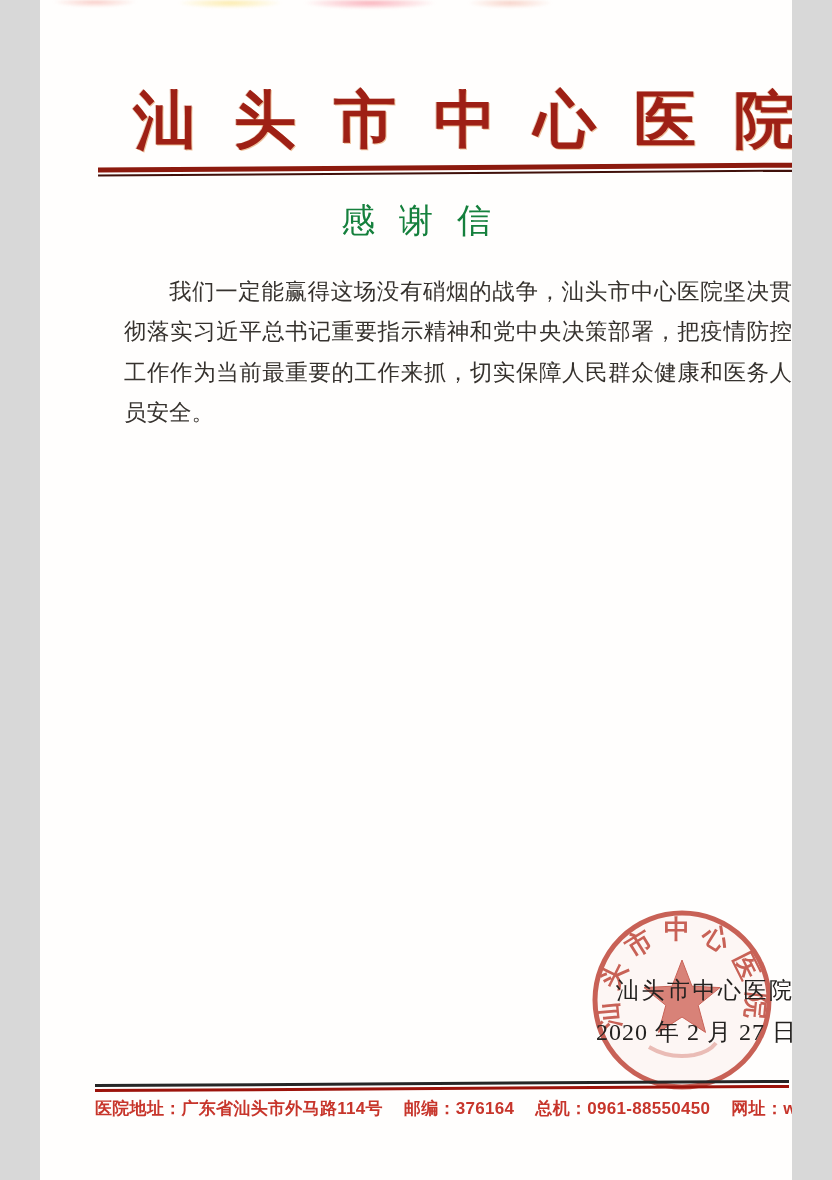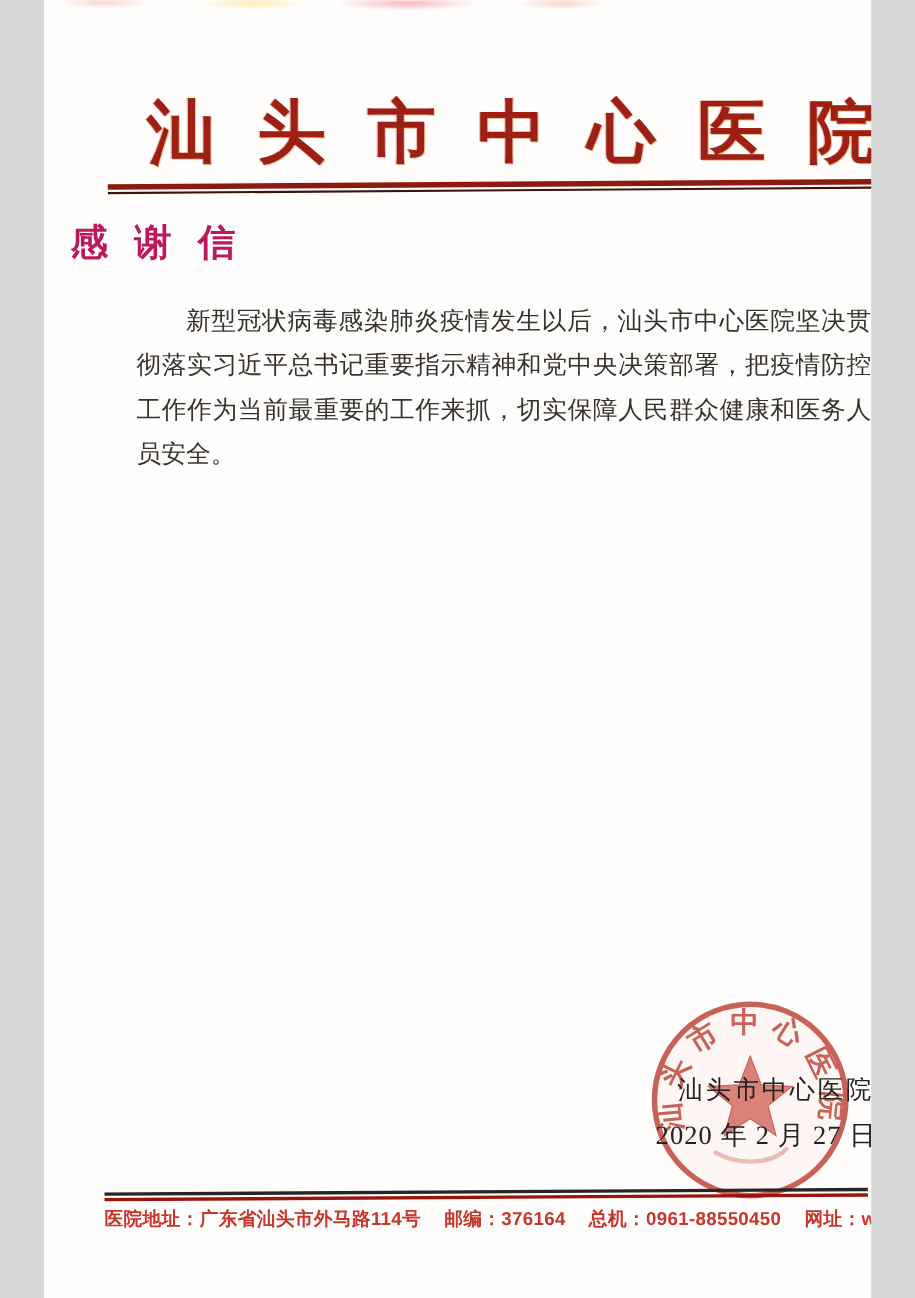--- a/index.html
+++ b/index.html
@@ -23,22 +23,22 @@
     position:absolute; top:78px; left:94px;
     font-size:62px; font-weight:bold; color:#9e2015;
     letter-spacing:38px; white-space:nowrap;
     text-shadow: 1px 1px 0 rgba(214,120,40,.45), -1px 0 0 rgba(180,70,20,.3);
   }
   .header-rule { position:absolute; top:165px; left:58px; width:718px; transform:rotate(-0.4deg); }
   .header-rule .thick { height:5px; background:#8c1a0e; }
   .header-rule .thin  { height:2px; background:#40100a; margin-top:2px; }
   .letter-title {
     position:absolute; top:198px; left:0; width:100%;
-    font-size:34px; font-weight:bold;
-    letter-spacing:24px; text-indent:24px; color:#be185d;
+    text-align:center; font-size:34px; font-weight:normal;
+    letter-spacing:24px; text-indent:24px; color:#15803d;
   }
   .letter-body {
     position:absolute; top:272px; left:84px; width:668px;
     font-size:22.5px; line-height:40.4px; color:#36322e;
     text-align:justify;
   }
   .salutation { margin-left:22px; }
   .letter-body p { text-indent:2em; margin:0; }
   .seal { position:absolute; left:549px; top:907px; width:186px; height:186px; opacity:.93; }
   .signer {
@@ -71,21 +71,21 @@
   <div class="hospital-name">汕头市中心医院</div>
 
   <div class="header-rule">
     <div class="thick"></div>
     <div class="thin"></div>
   </div>
 
   <div class="letter-title">感谢信</div>
 
   <div class="letter-body">
-    <p>新型冠状病毒感染肺炎疫情发生以后，汕头市中心医院坚决贯彻落实习近平总书记重要指示精神和党中央决策部署，把疫情防控工作作为当前最重要的工作来抓，切实保障人民群众健康和医务人员安全。</p>
+    <p>我们一定能赢得这场没有硝烟的战争，汕头市中心医院坚决贯彻落实习近平总书记重要指示精神和党中央决策部署，把疫情防控工作作为当前最重要的工作来抓，切实保障人民群众健康和医务人员安全。</p>
   </div>
 
   <svg class="seal" viewBox="0 0 186 186">
     <circle cx="93" cy="93" r="87" fill="rgba(214,96,80,0.05)" stroke="#c4564a" stroke-width="5"></circle>
     <path d="M93,53 L103,79.2 L131,80.6 L109.2,98.3 L116.5,125.4 L93,110 L69.5,125.4 L76.8,98.3 L55,80.6 L83,79.2 Z" fill="#d0685c" fill-opacity="0.88" stroke="#c4564a" stroke-width="1"></path>
     <path id="sealArc" d="M 31,116 A 65,65 0 1 1 155,116" fill="none"></path>
     <text font-size="26" fill="#c4564a" letter-spacing="10" font-family="Liberation Serif, DejaVu Serif, serif" font-weight="bold">
       <textPath href="#sealArc" startOffset="50%" text-anchor="middle">汕头市中心医院</textPath>
     </text>
     <path d="M60,140 q20,12 45,8 q15,-3 22,-12" fill="none" stroke="#cf6a5e" stroke-width="4" stroke-opacity=".45"></path>

